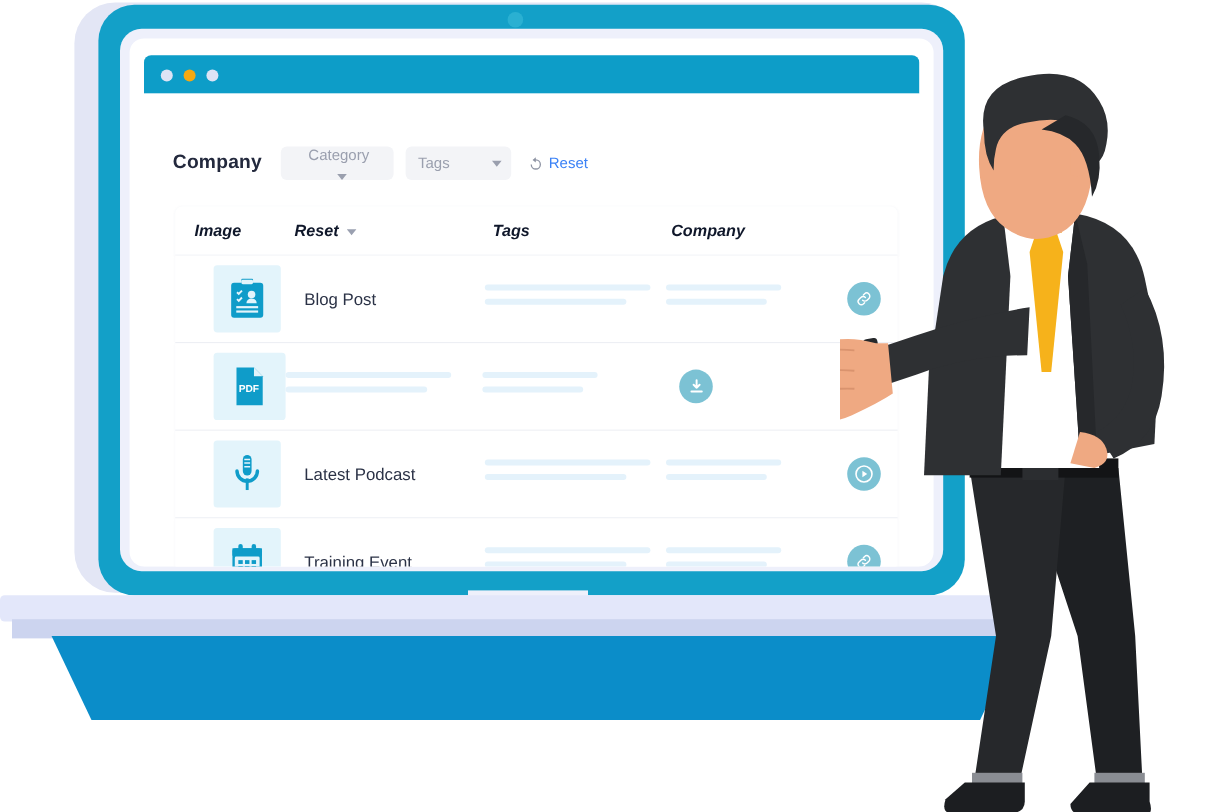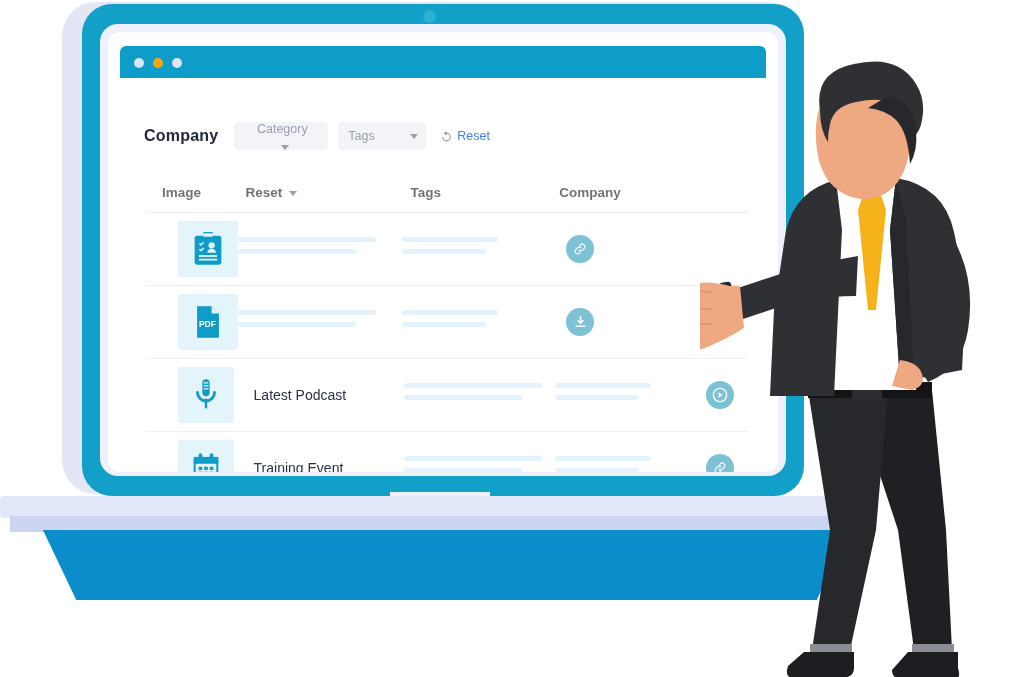--- a/index.html
+++ b/index.html
@@ -53,21 +53,21 @@
   .reset svg{margin-right:4px;}
   .search{margin-left:auto;width:120px;height:30px;background:#f3f4f7;border-radius:5px;
     display:flex;align-items:center;padding-left:11px;color:#a8adbb;font-size:12.5px;
     margin-right:8px;}
 
   
   .table{position:absolute;left:26px;top:94px;width:602px;}
   .thead{height:40px;display:flex;align-items:center;background:#fff;
     border-bottom:1px solid #eceef4;border-radius:6px 6px 0 0;
     box-shadow:0 1px 3px rgba(40,60,120,.05);}
-  .th{font-size:13.5px;color:#737373;font-weight:bold;display:flex;align-items:center;}
+  .th{font-size:13.5px;color:#0f172a;font-weight:bold;display:flex;align-items:center;font-style:italic;}
   .c-image{width:92px;padding-left:16px;}
   .c-title{width:182px;}
   .c-tags{width:164px;}
   .c-author{width:148px;}
   .c-act{width:60px;}
   .sortcaret{width:0;height:0;border-left:4px solid transparent;border-right:4px solid transparent;
     border-top:5px solid #9aa0b0;margin-left:7px;margin-top:2px;}
 
   .row{height:72px;display:flex;align-items:center;background:#ffffff;
     border-bottom:1px solid #eef0f5;box-shadow:0 1px 2px rgba(40,60,120,.04);}
@@ -150,20 +150,21 @@
               <rect x="8" y="0" width="8" height="4" rx="1" fill="#0f9cc9"></rect>
               <rect x="8" y="1" width="8" height="3" rx="1" fill="#e3f4fb"></rect>
               <circle cx="15" cy="11" r="2.6" fill="#e3f4fb"></circle>
               <path d="M11.5 17c0-2 1.6-3.2 3.5-3.2S18.5 15 18.5 17z" fill="#e3f4fb"></path>
               <path d="M5 9.5l1.2 1.2 2.2-2.3" stroke="#e3f4fb" stroke-width="1.3" fill="none"></path>
               <path d="M5 14.2l1.2 1.2 2.2-2.3" stroke="#e3f4fb" stroke-width="1.3" fill="none"></path>
               <rect x="4.5" y="19" width="15" height="1.5" fill="#e3f4fb"></rect>
               <rect x="4.5" y="22" width="15" height="1.5" fill="#e3f4fb"></rect>
             </svg>
           </div>
+          <div class="row-title">Blog Post</div>
           <div class="bars">
             <div class="bar b1"></div>
               <div class="bar b2"></div>
           </div>
           <div class="bars author">
             <div class="bar b1"></div>
               <div class="bar b2"></div>
           </div>
           <div class="c-act" style="display:flex;justify-content:center;">
             <div class="actbtn">

